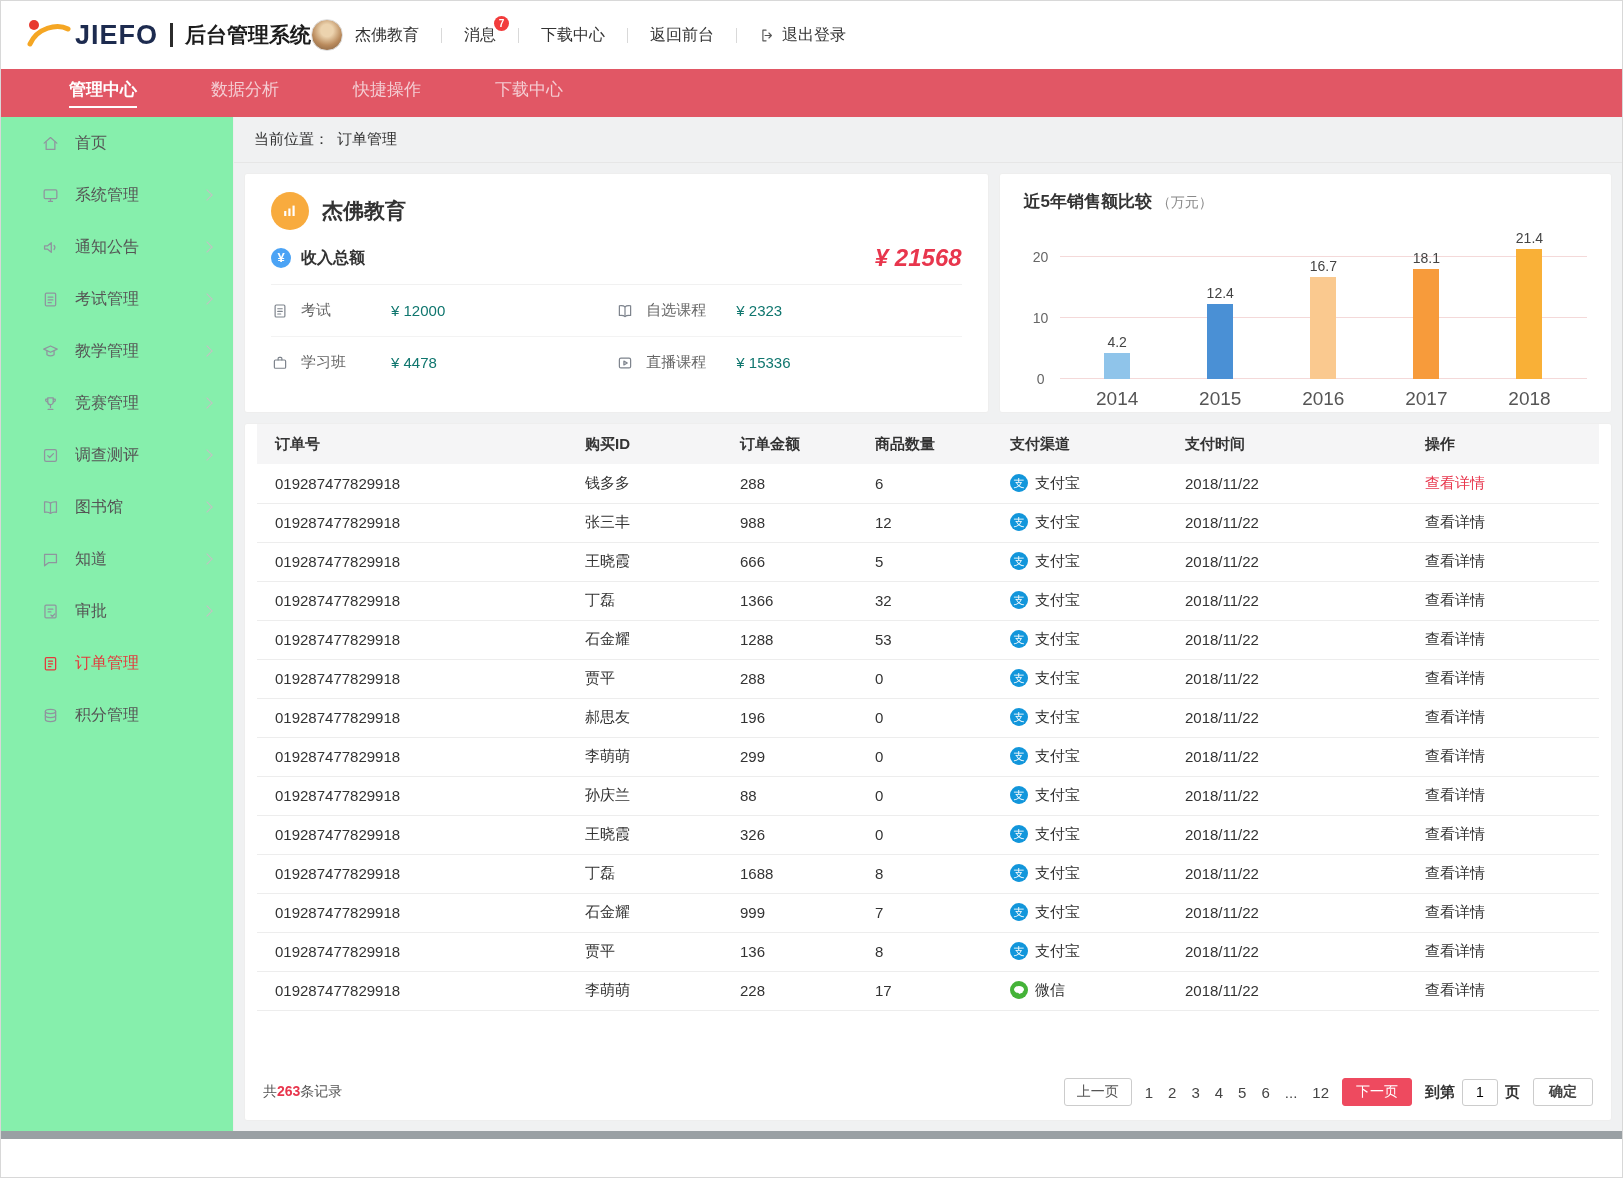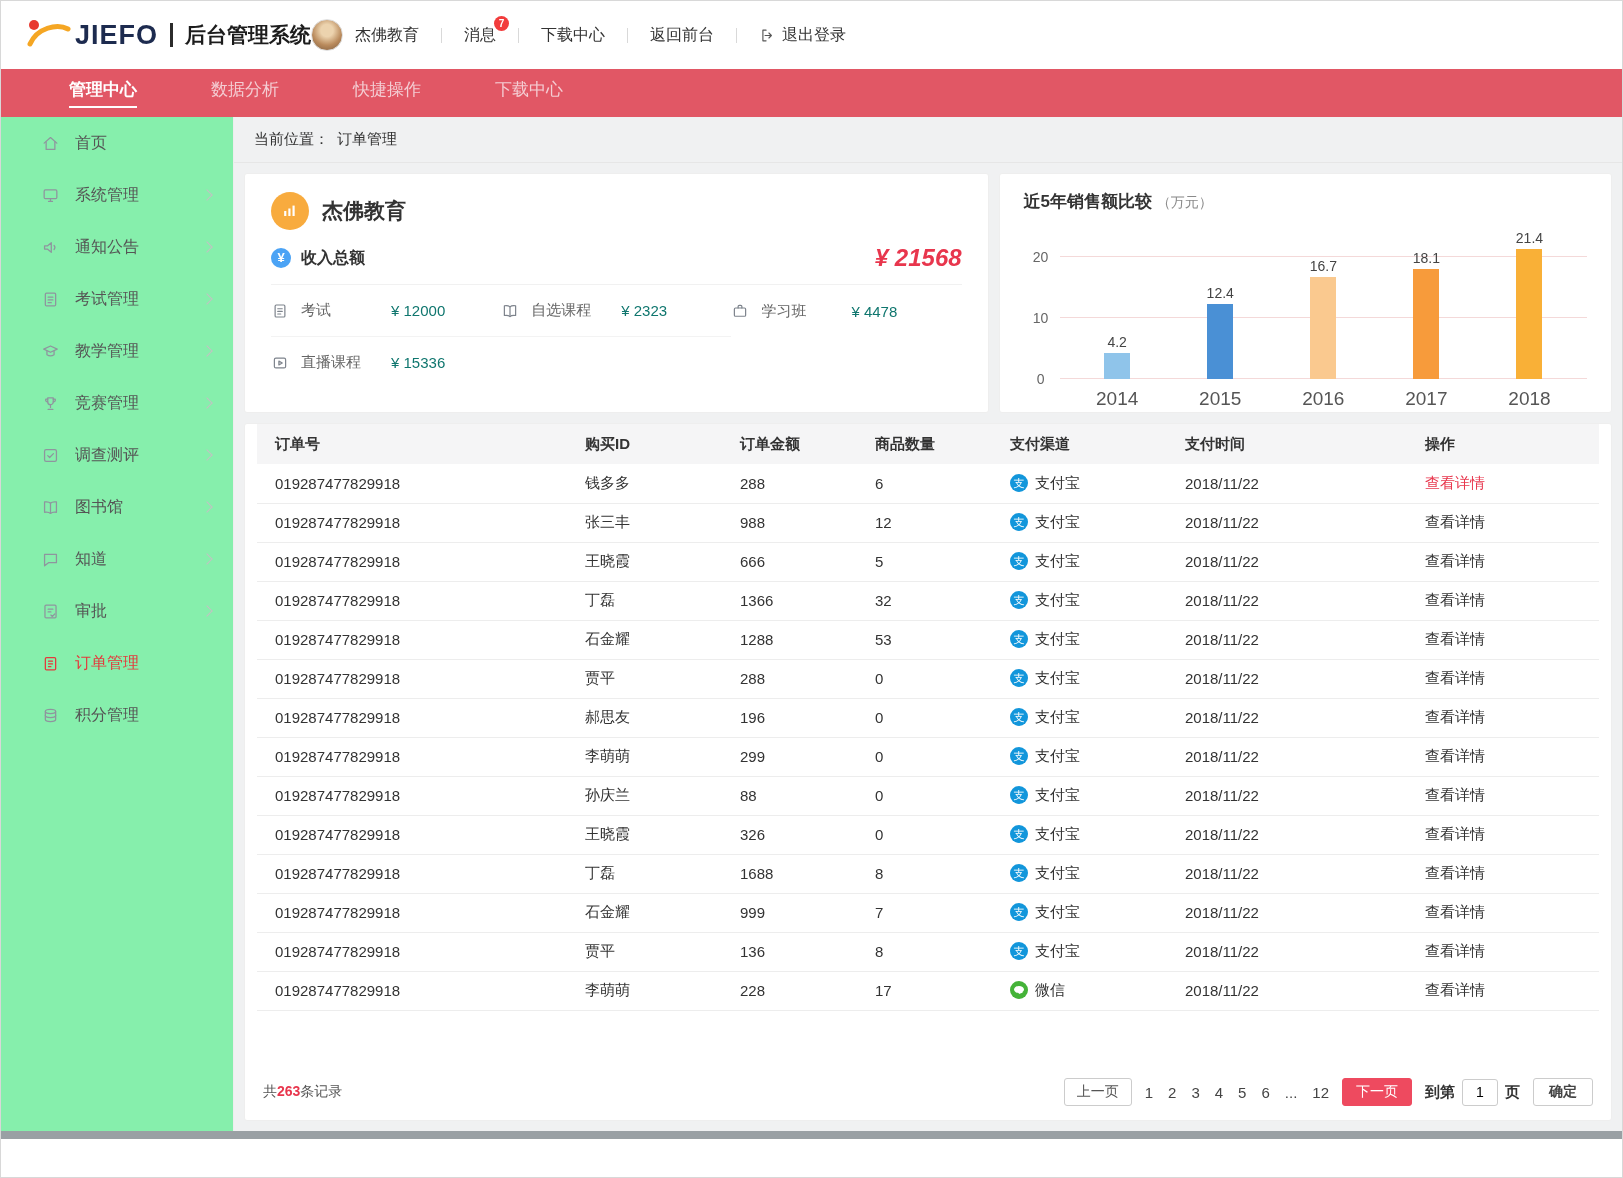--- a/index.html
+++ b/index.html
@@ -55,21 +55,21 @@
   
   .card-summary { flex: 38 1 0; padding: 18px 26px 0; }
   .summary-head { display: flex; align-items: center; gap: 13px; }
   .org-icon { width: 38px; height: 38px; border-radius: 50%; background: #f8ab3e; display: flex; align-items: center; justify-content: center; }
   .summary-title { font-size: 21px; font-weight: 600; color: #333; }
   .income-row { margin-top: 14px; display: flex; align-items: center; justify-content: space-between; padding-bottom: 12px; border-bottom: 1px solid #f1f1f1; }
   .income-left { display: flex; align-items: center; gap: 10px; font-size: 16px; font-weight: 700; color: #333; }
   .coin-icon { width: 20px; height: 20px; border-radius: 50%; background: #4ba3f5; color: #fff; font-size: 13px; line-height: 20px; text-align: center; font-weight: 700; }
   .coin-icon::before { content: "¥"; }
   .income-value { color: #e8364d; font-size: 24px; font-weight: 700; font-style: italic; }
-  .stats-grid { display: grid; grid-template-columns: 1fr 1fr 1fr; }
+  .stats-grid { display: grid; grid-template-columns: 1fr 1fr; }
   .stat-cell { display: flex; align-items: center; gap: 12px; padding: 16px 0; font-size: 15px; }
   .stat-cell.row1 { border-bottom: 1px solid #f3f3f3; }
   .stat-icon { width: 18px; height: 18px; color: #7d838c; display: flex; }
   .stat-icon svg { width: 18px; height: 18px; }
   .stat-label { color: #666; width: 78px; }
   .stat-value { color: #0f766e; }
 
   
   .card-pie { flex: 31 1 0; padding: 16px 20px 0; position: relative; }
   .card-title { font-size: 17px; font-weight: 600; color: #333; }

